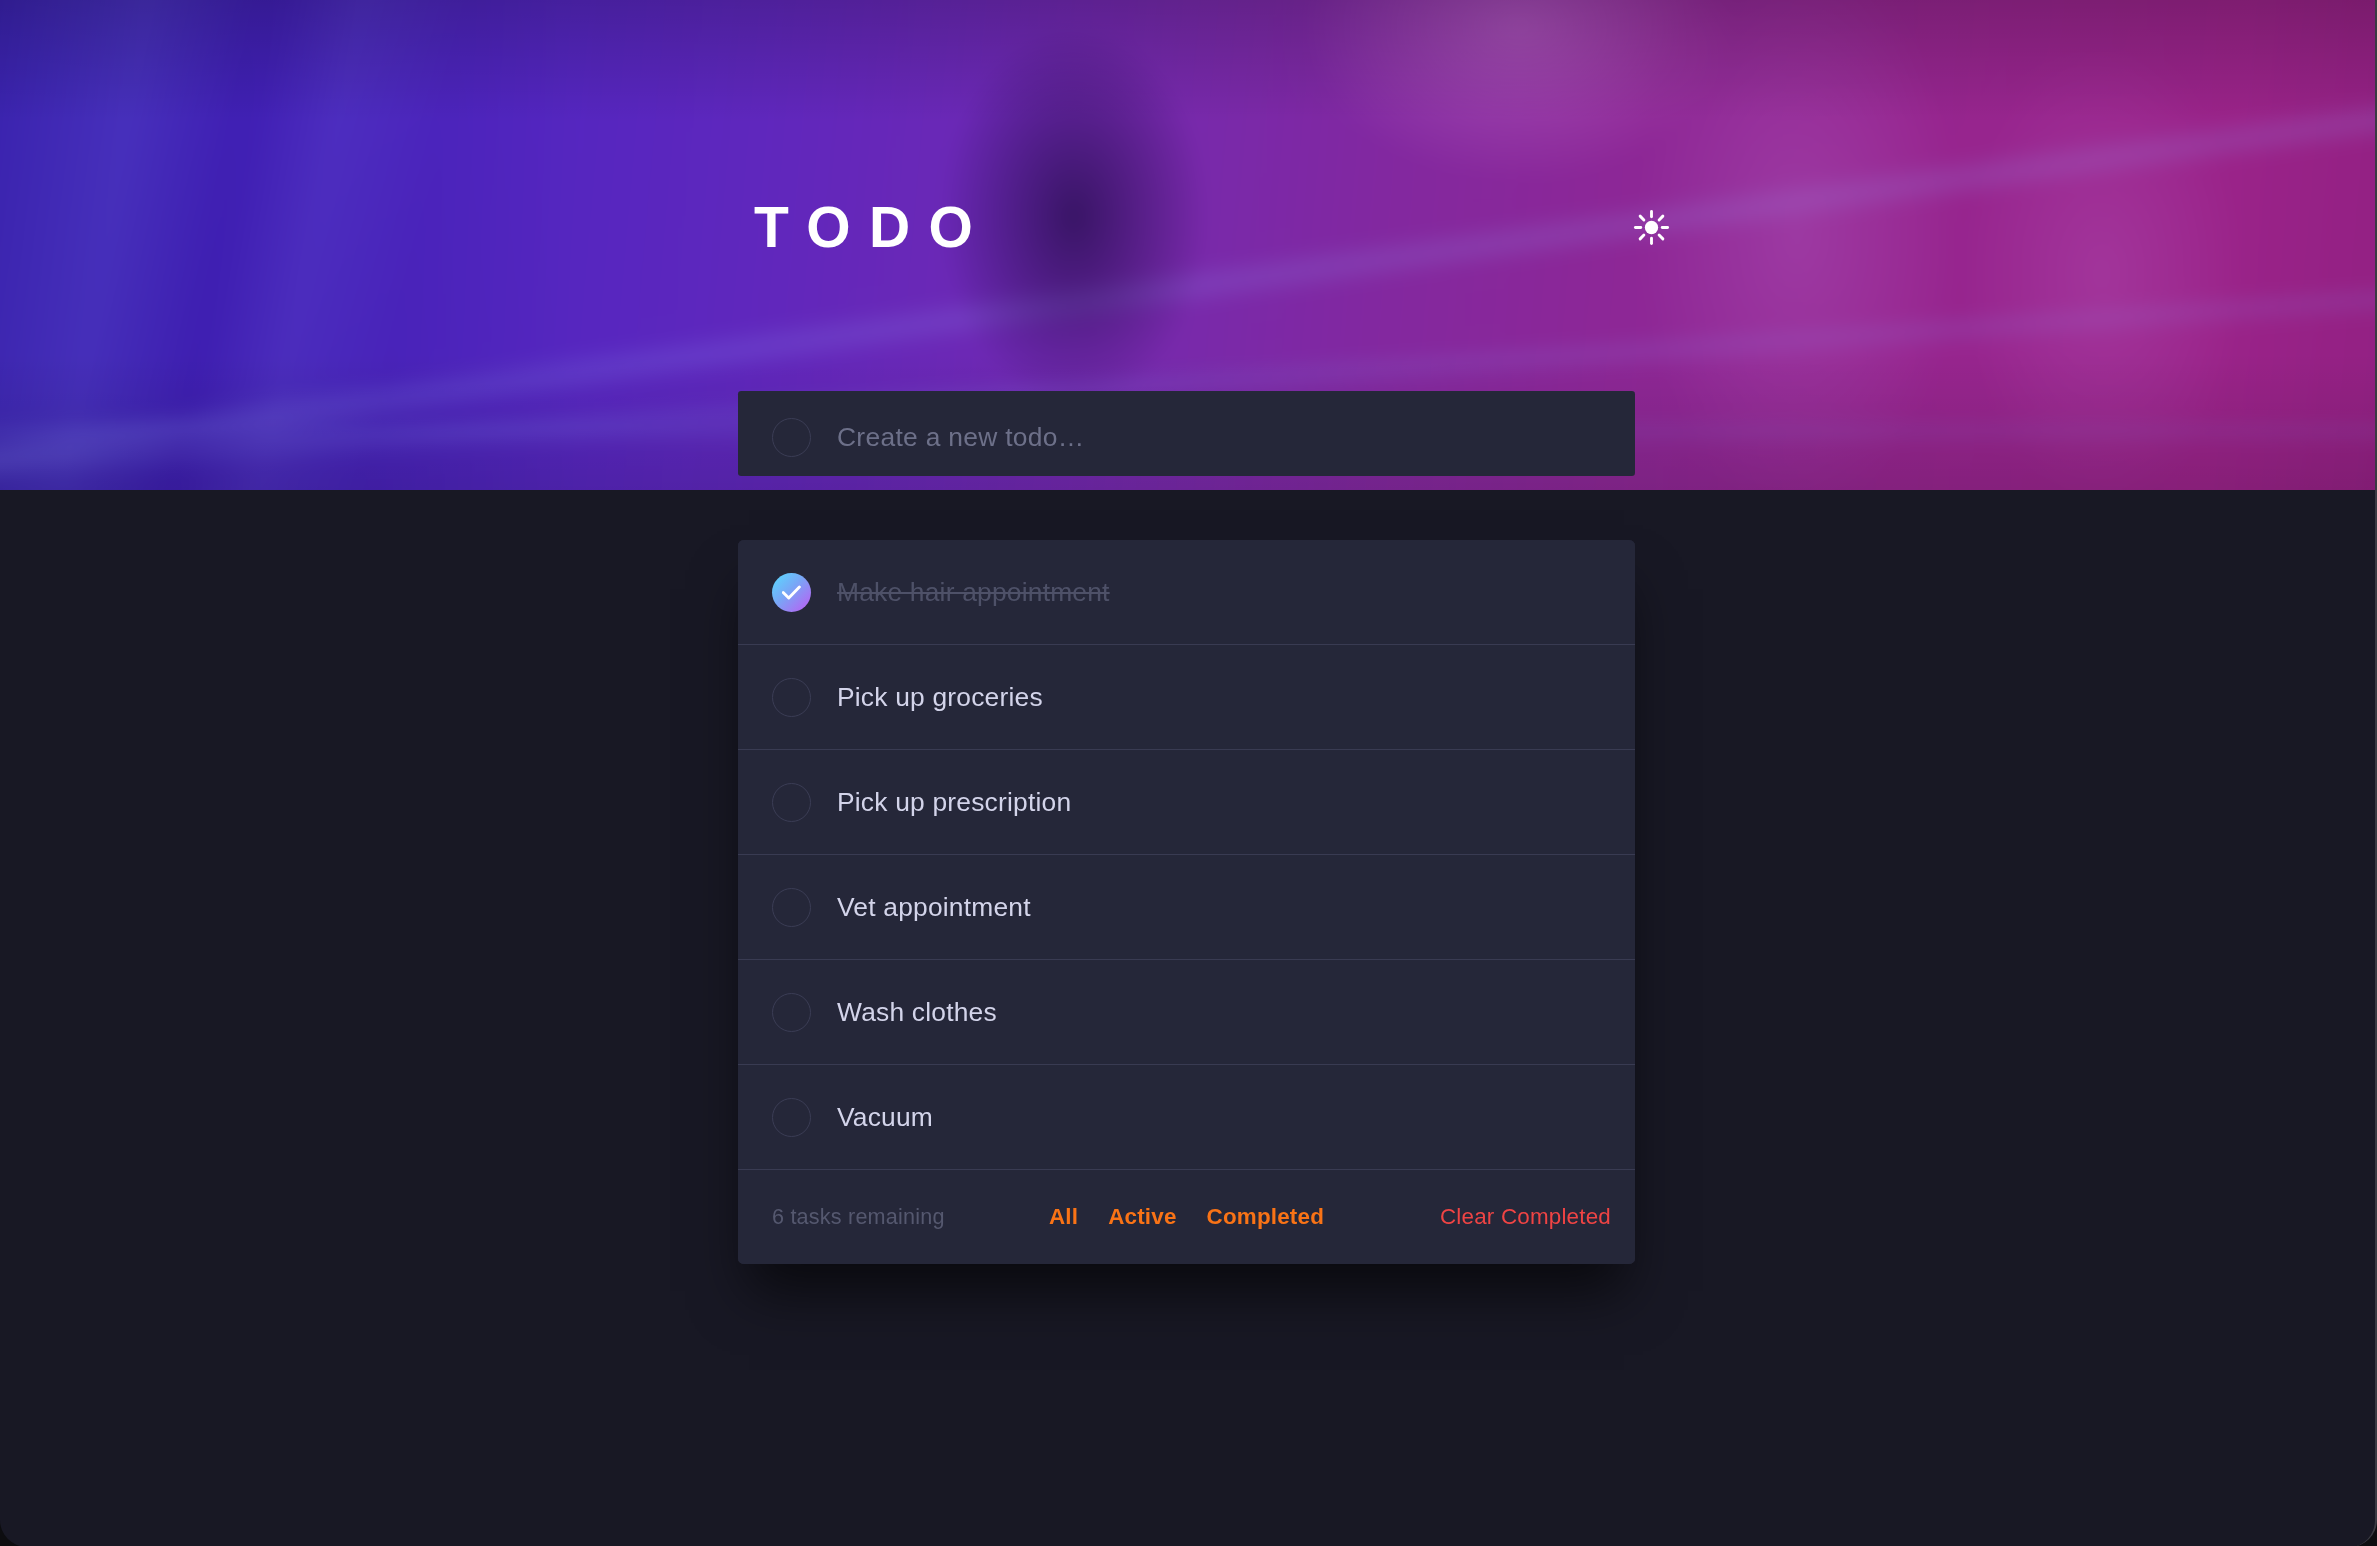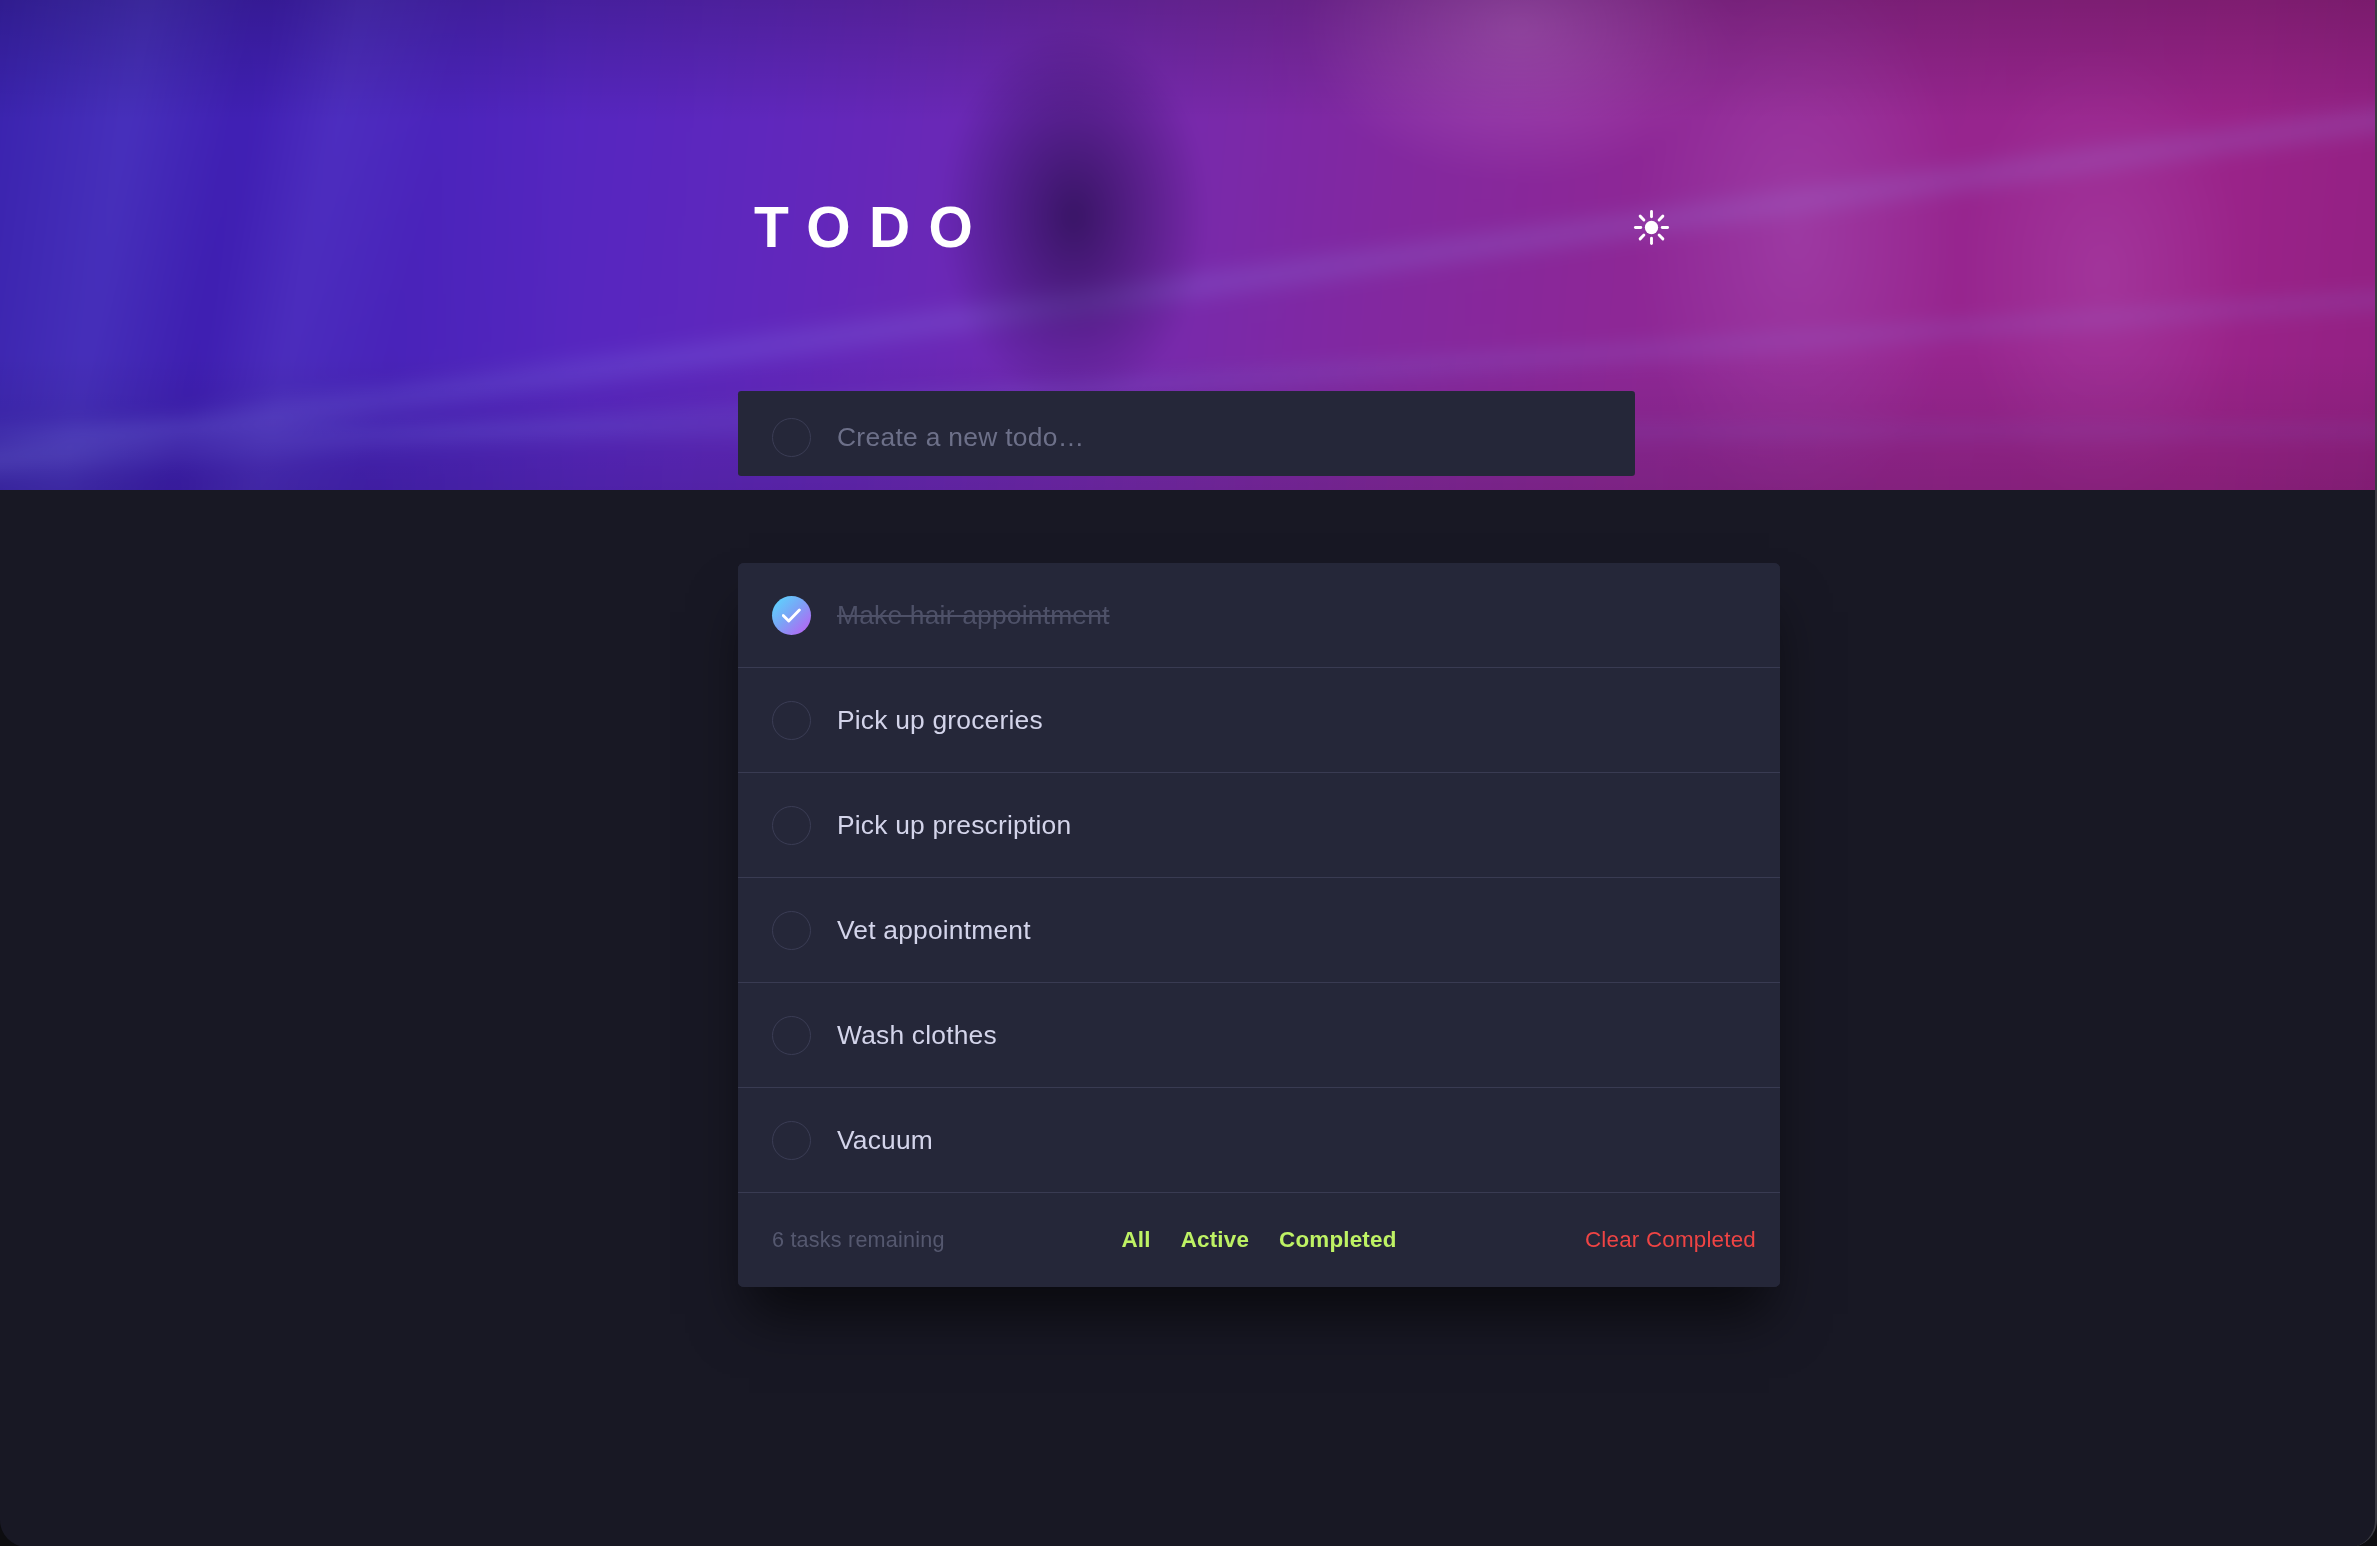--- a/index.html
+++ b/index.html
@@ -135,26 +135,25 @@
   .new-todo-input::placeholder {
     color: #6d7089;
     opacity: 1;
   }
 
   
   .list-card {
     position: absolute;
     left: 738px;
     top: 540px;
-    width: 1042px;
+    width: 897px;
     border-radius: 5.6px;
     background: #252739;
     overflow: hidden;
     box-shadow: 0 38px 53px -11.2px rgba(0,0,0,0.62);
-    margin-top: 23px;
   }
   .todo-row {
     height: 105px;
     display: flex;
     align-items: center;
     padding-left: 34px;
     box-sizing: border-box;
     border-bottom: 1.6px solid #393b52;
     background: #252739;
   }
@@ -212,21 +211,21 @@
     left: 0; right: 0;
     display: flex;
     justify-content: center;
     gap: 30px;
     pointer-events: none;
   }
   .filters > * { pointer-events: auto; }
   .filter-btn {
     font-size: 22.4px;
     font-weight: 700;
-    color: #bef264;
+    color: #f97316;
     cursor: pointer;
     letter-spacing: 0.2px;
   }
   .clear-btn {
     margin-left: auto;
     font-size: 22.4px;
     color: #ef4444;
     cursor: pointer;
     letter-spacing: 0.2px;
   }

